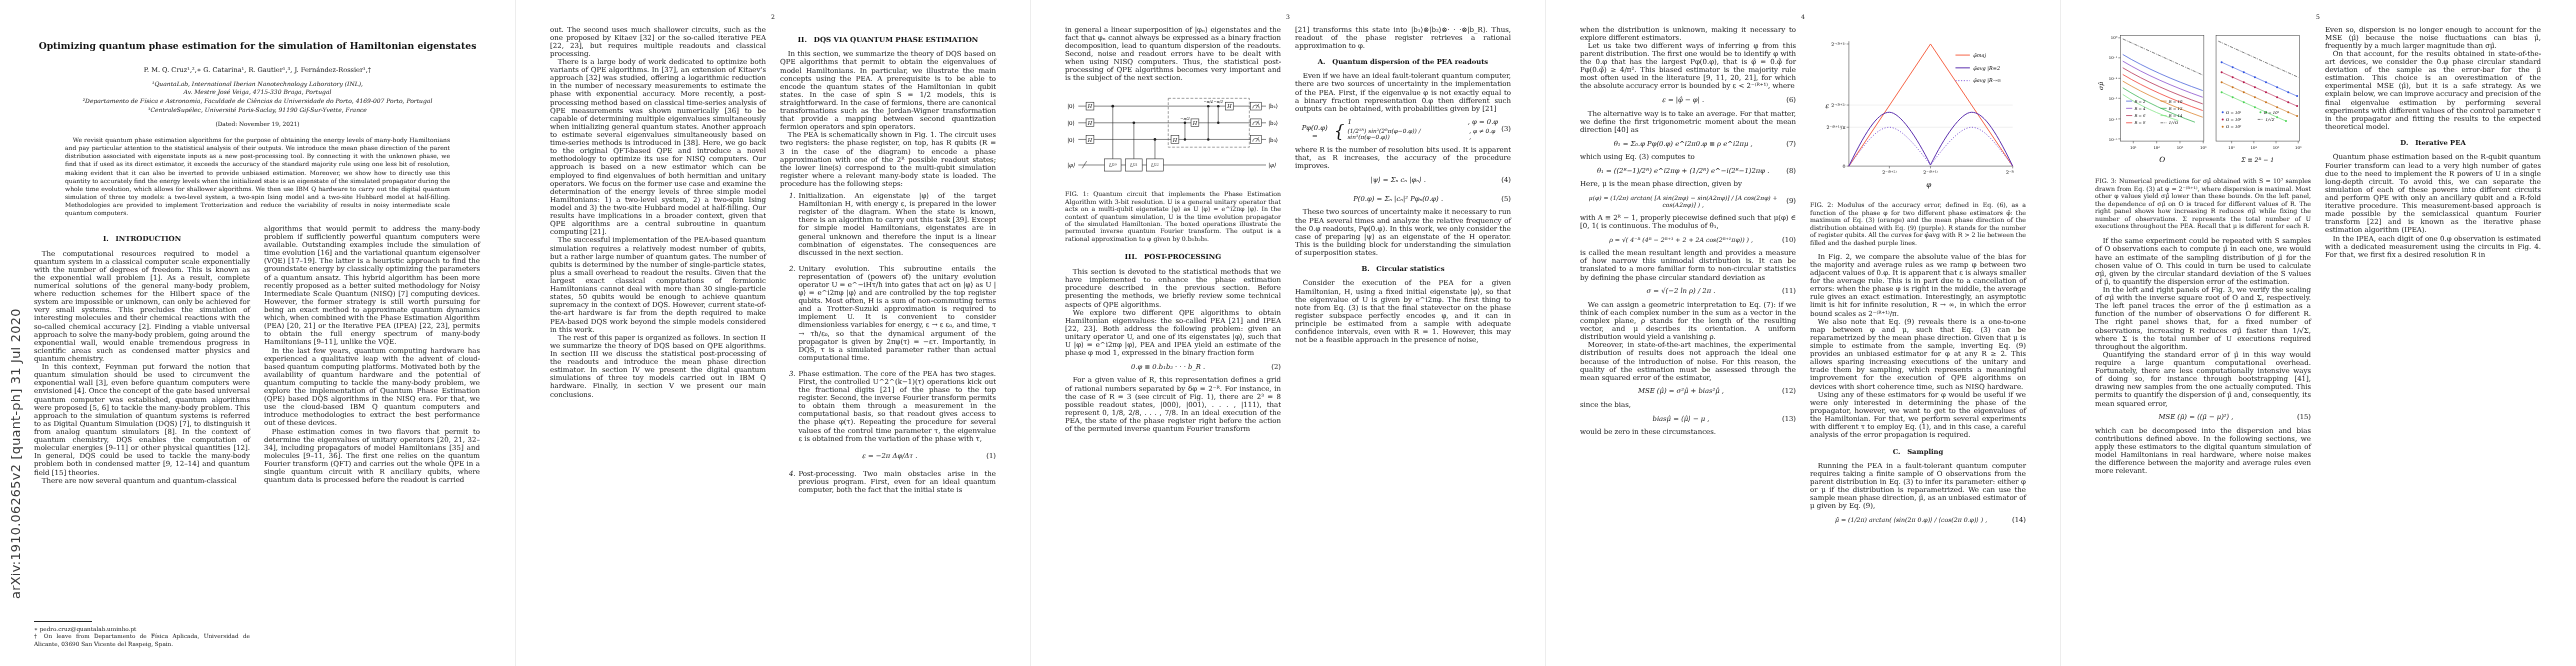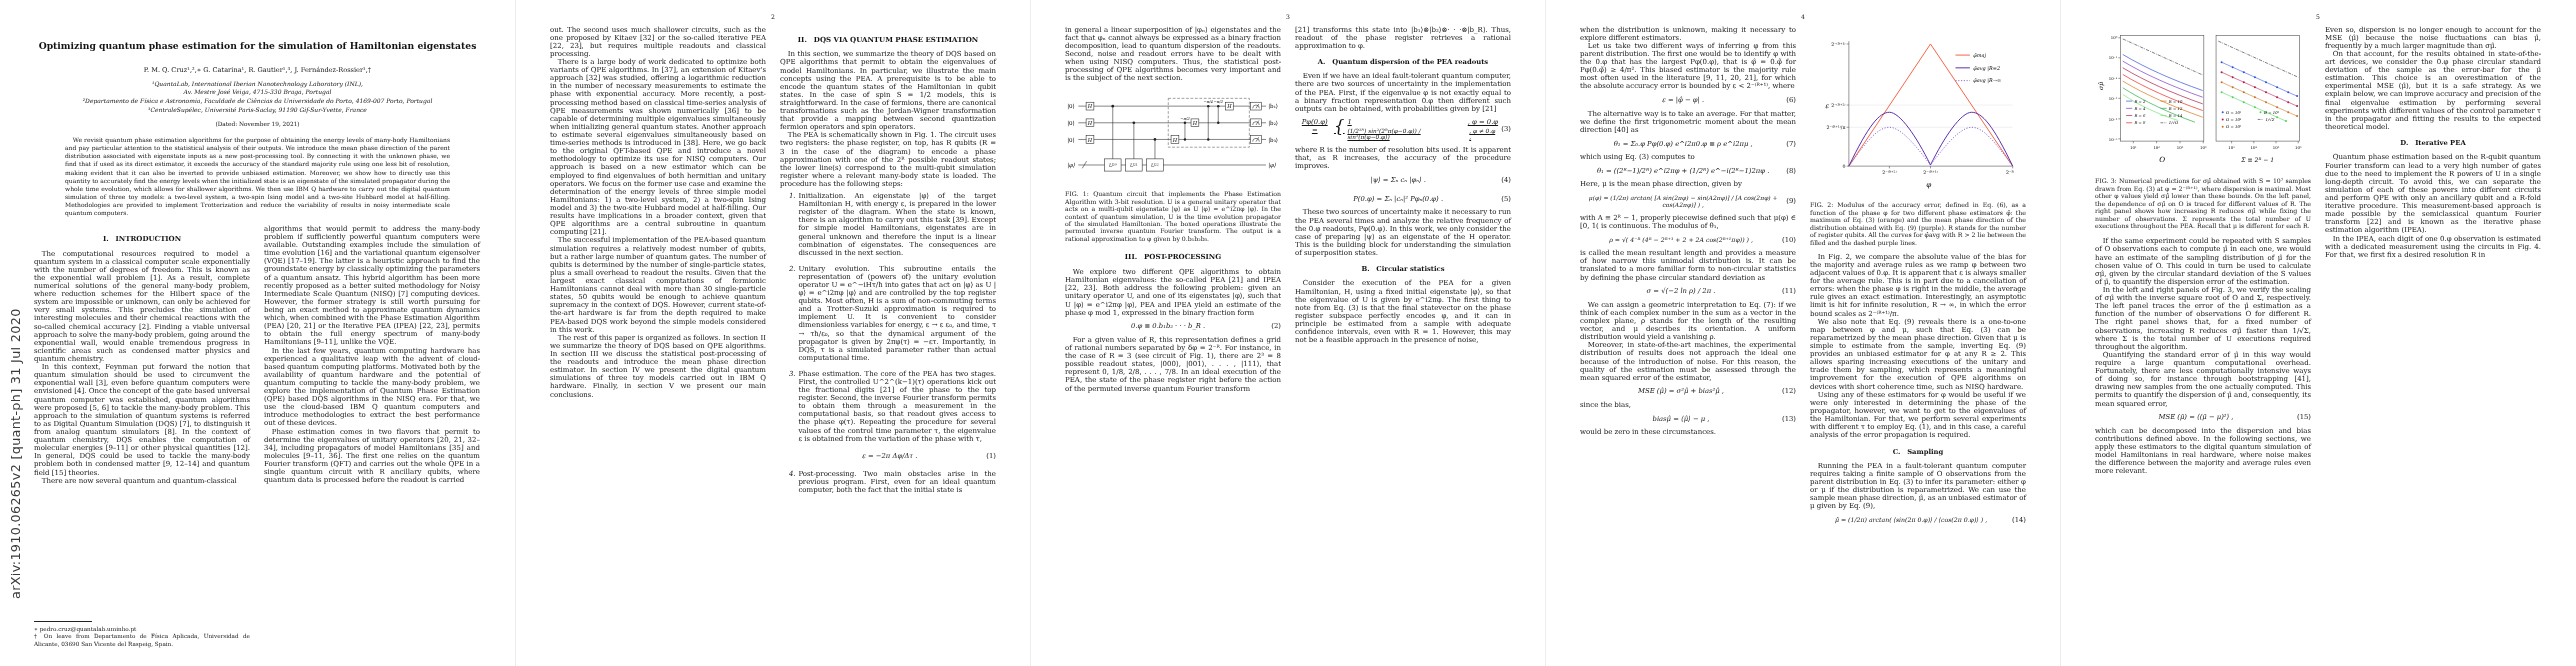--- a/index.html
+++ b/index.html
@@ -187,33 +187,34 @@
             </g>
 
             <text x="366" y="38" font-size="10">|b₁⟩</text>
             <text x="366" y="68" font-size="10">|b₂⟩</text>
             <text x="366" y="98" font-size="10">|b₃⟩</text>
             <text x="366" y="144" font-size="10" font-style="italic">|φ⟩</text>
           </svg>
         </div>
         <p class="cap">FIG. 1: Quantum circuit that implements the Phase Estimation Algorithm with 3-bit resolution. U is a general unitary operator that acts on a multi-qubit eigenstate |φ⟩ as U |φ⟩ = e^i2πφ |φ⟩. In the context of quantum simulation, U is the time evolution propagator of the simulated Hamiltonian. The boxed operations illustrate the permuted inverse quantum Fourier transform. The output is a rational approximation to φ given by 0.b₁b₂b₃.</p>
         <div class="sec">III.  POST-PROCESSING</div>
+        <p>This section is devoted to the statistical methods that we have implemented to enhance the phase estimation procedure described in the previous section. Before presenting the methods, we briefly review some technical aspects of QPE algorithms.</p>
         <p>We explore two different QPE algorithms to obtain Hamiltonian eigenvalues: the so-called PEA [21] and IPEA [22, 23]. Both address the following problem: given an unitary operator U, and one of its eigenstates |φ⟩, such that U |φ⟩ = e^i2πφ |φ⟩, PEA and IPEA yield an estimate of the phase φ mod 1, expressed in the binary fraction form</p>
         <div class="eq">
           <span class="eb">0.φ ≡ 0.b₁b₂ · · · b_R .</span>
           <span class="en">(2)</span>
         </div>
         <p>For a given value of R, this representation defines a grid of rational numbers separated by δφ = 2⁻ᴿ. For instance, in the case of R = 3 (see circuit of Fig. 1), there are 2³ = 8 possible readout states, |000⟩, |001⟩, . . . , |111⟩, that represent 0, 1/8, 2/8, . . . , 7/8. In an ideal execution of the PEA, the state of the phase register right before the action of the permuted inverse quantum Fourier transform</p>
       </div>
       <div class="col">
         <p class="cont">[21] transforms this state into |b₁⟩⊗|b₂⟩⊗· · ·⊗|b_R⟩. Thus, readout of the phase register retrieves a rational approximation to φ.</p>
         <div class="subsec">A.  Quantum dispersion of the PEA readouts</div>
         <p>Even if we have an ideal fault-tolerant quantum computer, there are two sources of uncertainty in the implementation of the PEA. First, if the eigenvalue φ is not exactly equal to a binary fraction representation 0.φ then different such outputs can be obtained, with probabilities given by [21]</p>
         <div class="eq">
-          <span class="eb" style="display:flex;align-items:flex-start;justify-content:center;gap:2.8px;text-decoration:underline;">
+          <span class="eb" style="display:flex;align-items:flex-end;justify-content:center;gap:2.8px;">
             <span>Pφ(0.φ) =</span>
             <span class="brace">{</span>
             <span class="cases">
               <span class="case">
                   <span>1</span>
                   <span>,  φ = 0.φ</span>
                 </span>
               <span class="case" style="font-size:5.8px;">
                   <span>(1/2²ᴿ) sin²(2ᴿπ(φ−0.φ)) / sin²(π(φ−0.φ))</span>
                   <span>,  φ ≠ 0.φ ,</span>

